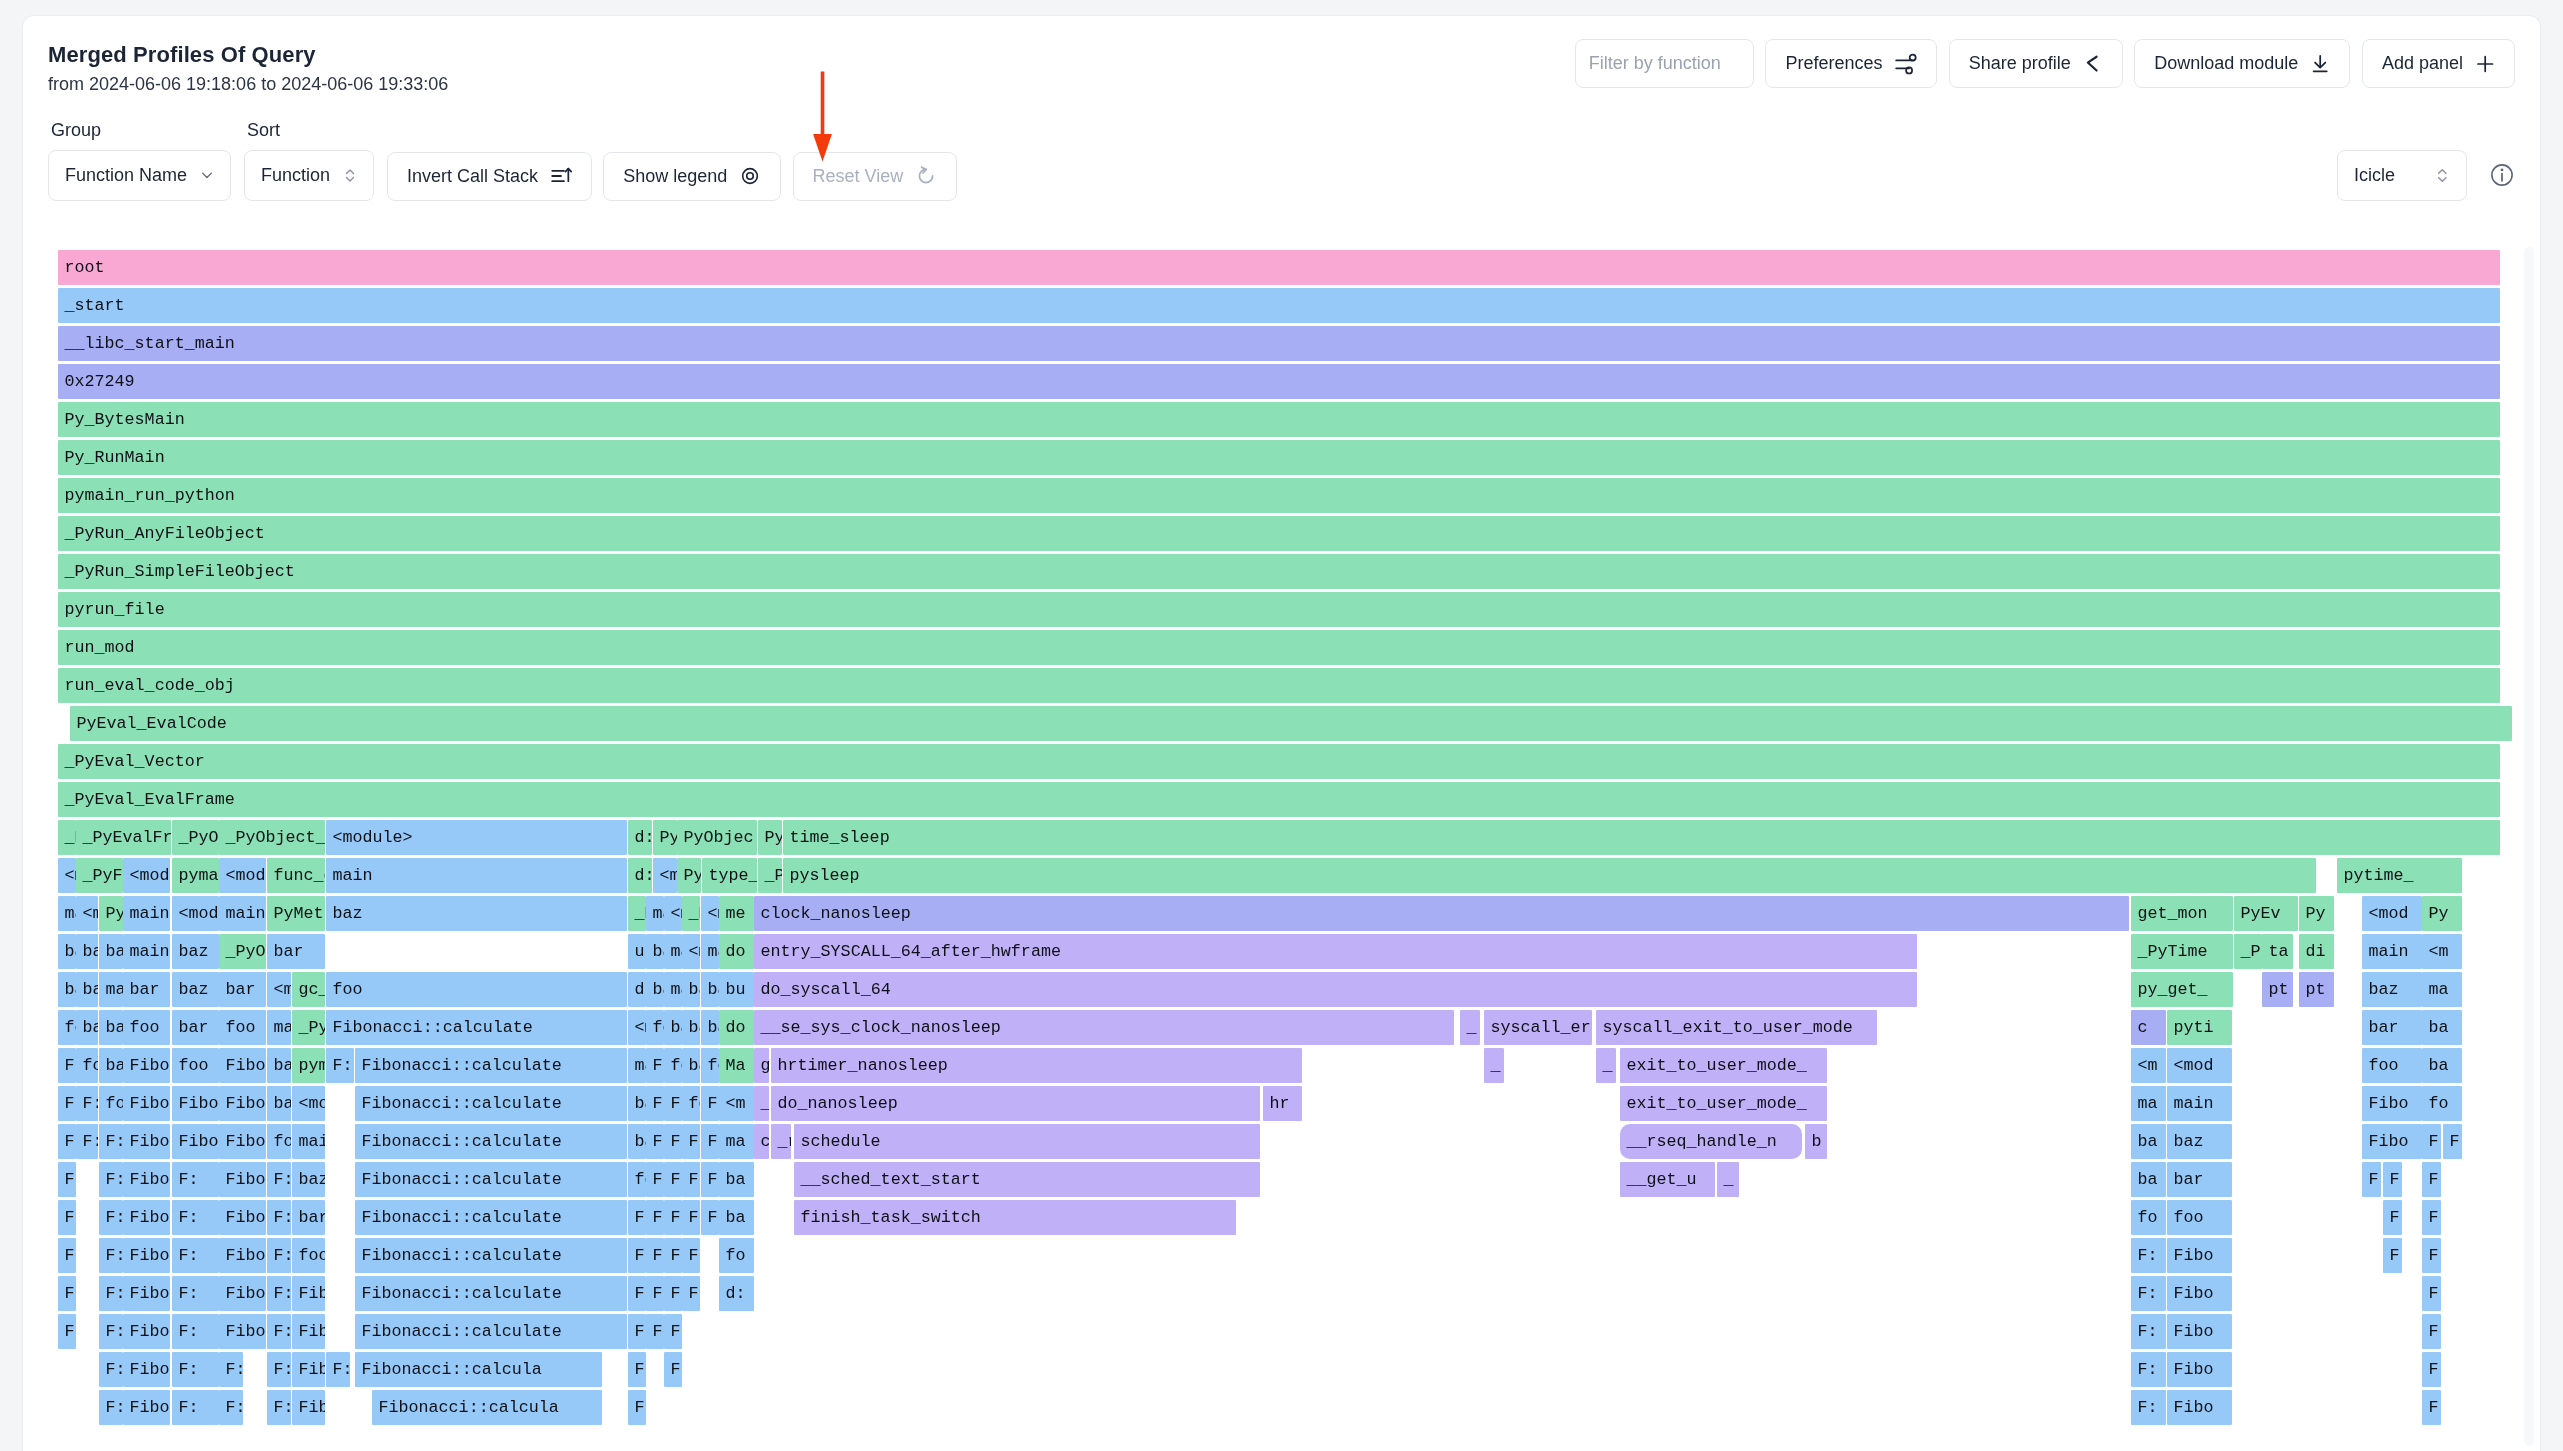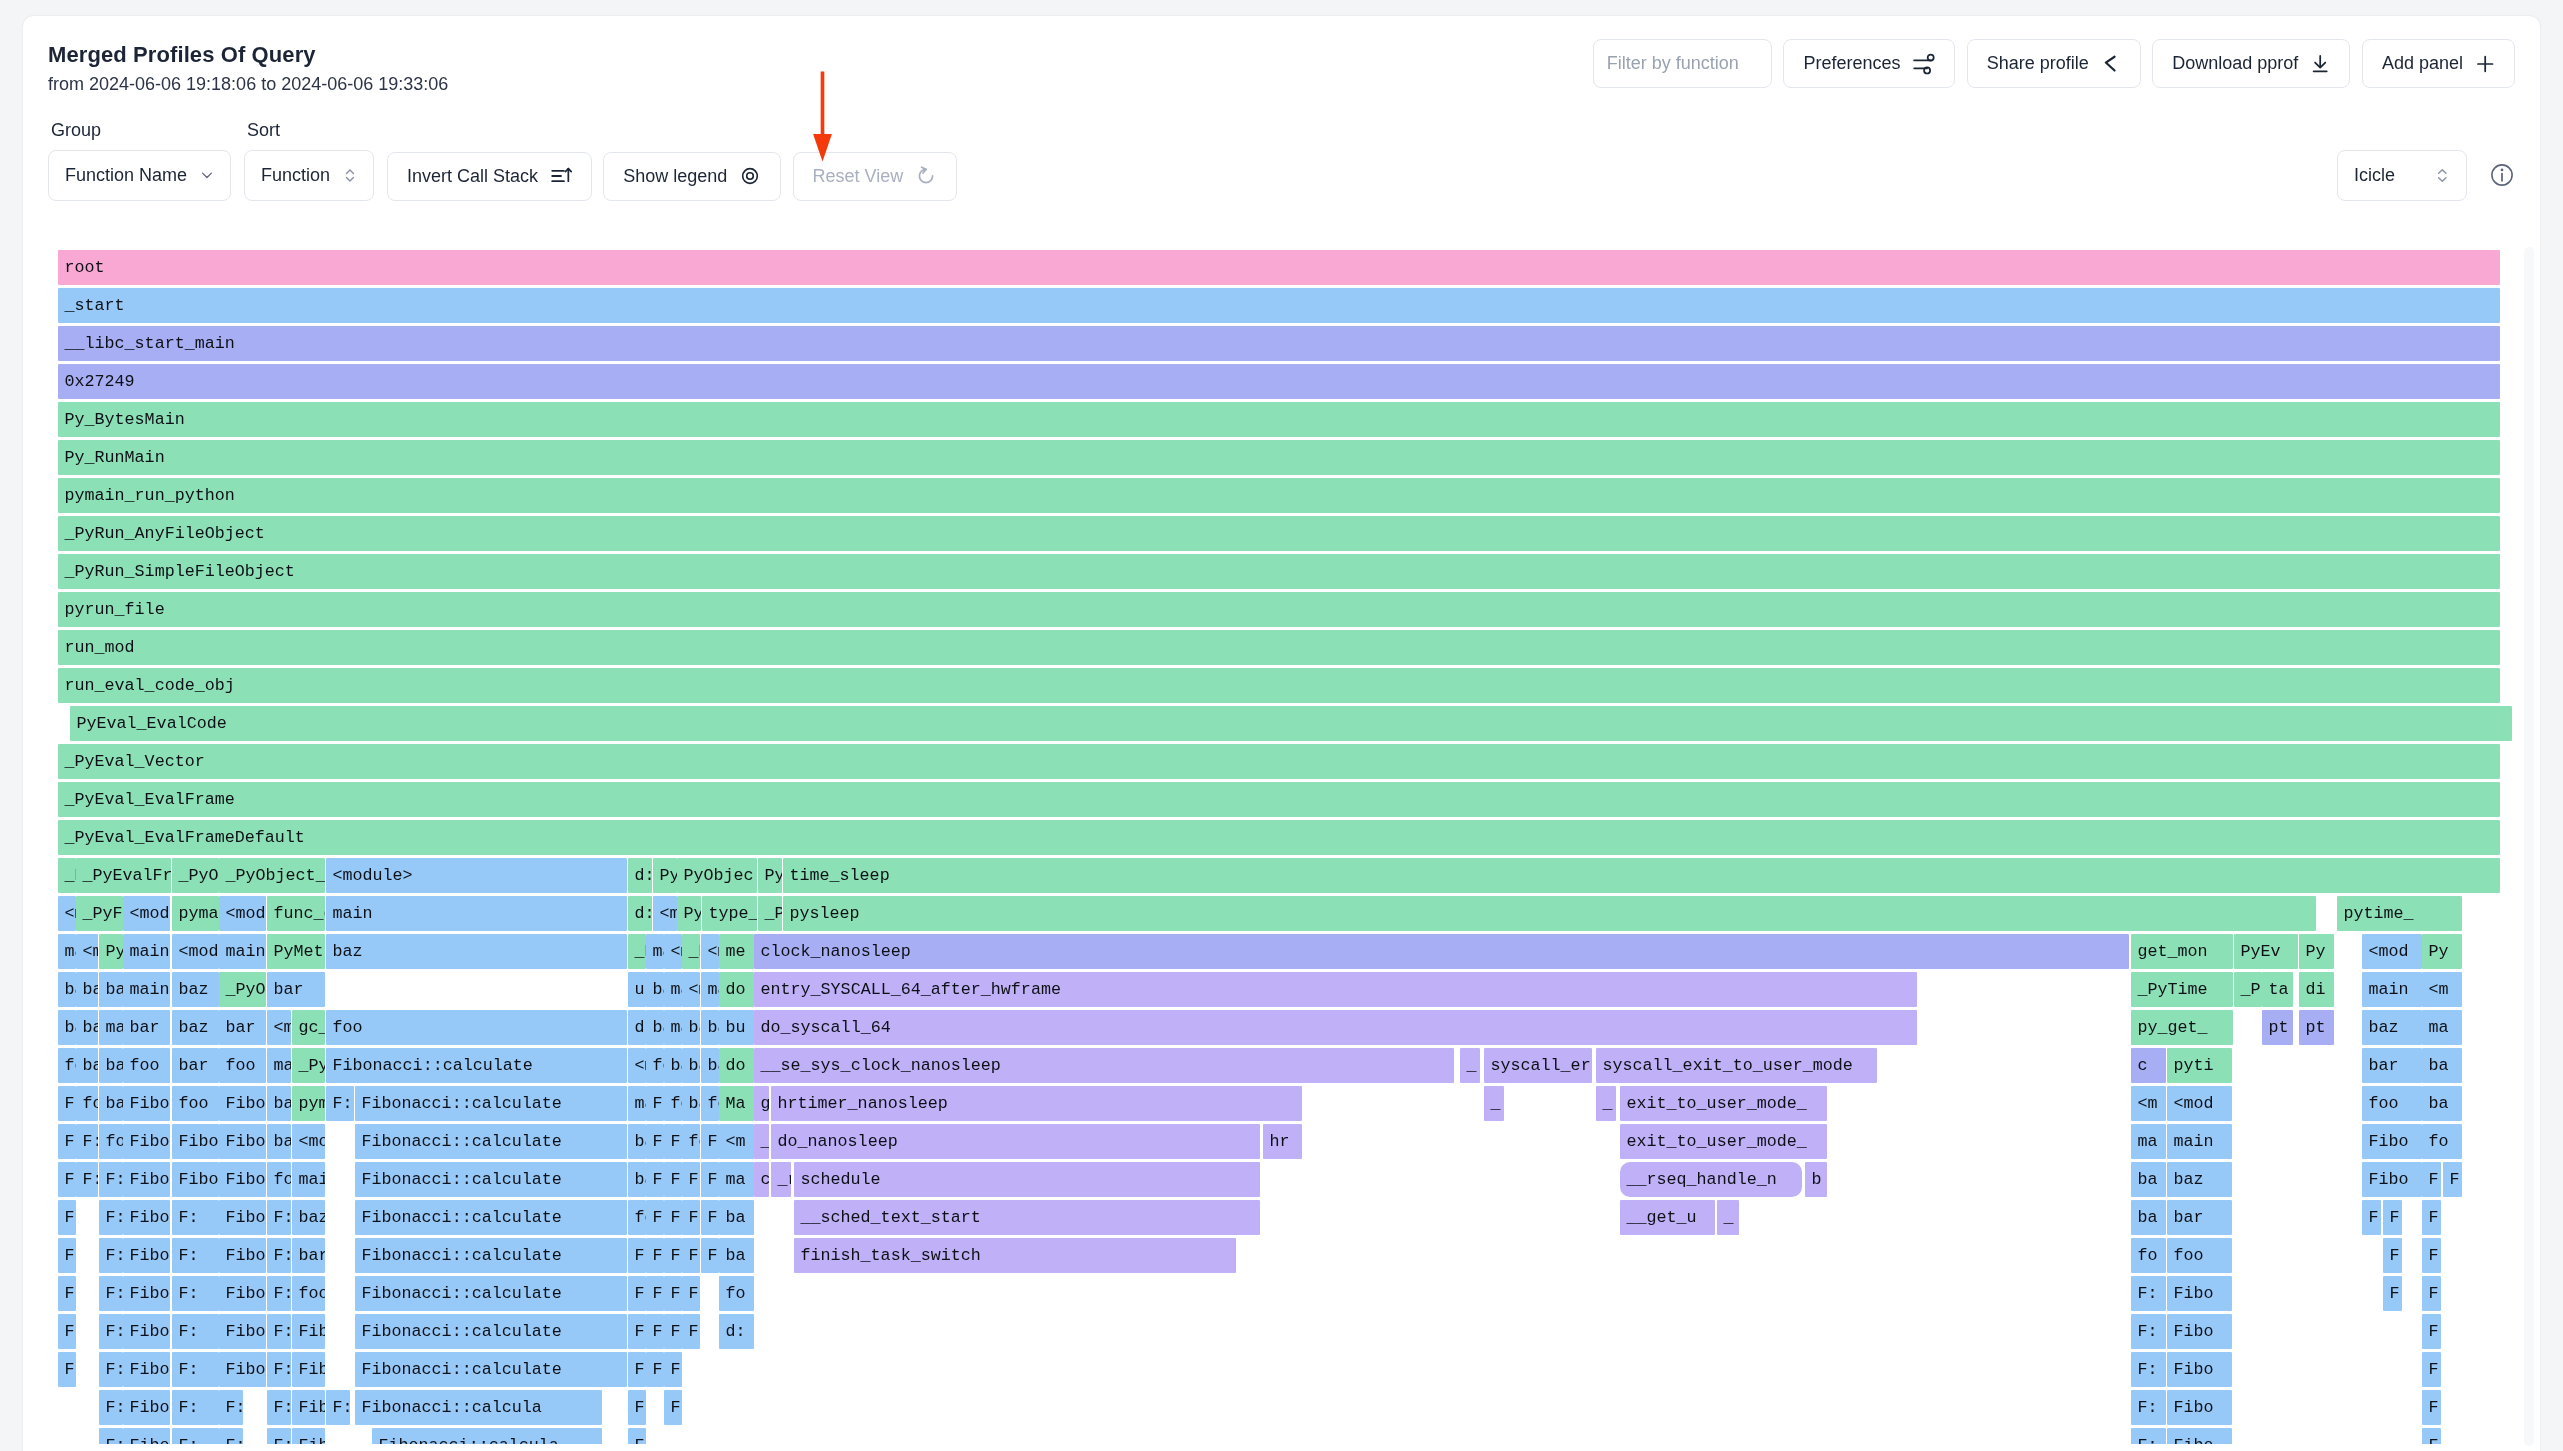--- a/index.html
+++ b/index.html
@@ -124,21 +124,21 @@
         </div>
 
         <div class="btn">
           <span>Share profile</span>
           <svg width="20.4" height="22" viewBox="0 0 28 30">
             <path d="M20 5 L8 13 L20 24" fill="none" stroke="#1c2536" stroke-width="3" stroke-linecap="round" stroke-linejoin="round"></path>
           </svg>
         </div>
 
         <div class="btn">
-          <span>Download pprof</span>
+          <span>Download module</span>
           <svg width="20.4" height="22" viewBox="0 0 28 30">
             <line x1="14" y1="4" x2="14" y2="19" stroke="#1c2536" stroke-width="2.4" stroke-linecap="round"></line>
             <path d="M7 13 L14 20 L21 13" fill="none" stroke="#1c2536" stroke-width="2.4" stroke-linecap="round" stroke-linejoin="round"></path>
             <line x1="5" y1="25" x2="23" y2="25" stroke="#1c2536" stroke-width="2.4" stroke-linecap="round"></line>
           </svg>
         </div>
 
         <div class="btn">
           <span>Add panel</span>
           <svg width="20.4" height="22" viewBox="0 0 28 30">
@@ -260,23 +260,20 @@
           <div class="fcell c-green" style="left: 0px; width: 2442px;">run_eval_code_obj</div>
         </div>
         <div class="frow">
           <div class="fcell c-green" style="left: 12px; width: 2442px;">PyEval_EvalCode</div>
         </div>
         <div class="frow">
           <div class="fcell c-green" style="left: 0px; width: 2442px;">_PyEval_Vector</div>
         </div>
         <div class="frow">
           <div class="fcell c-green" style="left: 0px; width: 2442px;">_PyEval_EvalFrame</div>
-        </div>
-        <div class="frow">
-          <div class="fcell c-green" style="left: 0px; width: 2442px;">_PyEval_EvalFrameDefault</div>
         </div>
         <div class="frow">
           <div class="fcell c-green" style="left: 0px; width: 17.5px;">_P</div>
           <div class="fcell c-green" style="left: 18px; width: 95px;">_PyEvalFrame</div>
           <div class="fcell c-green" style="left: 114px; width: 47px;">_PyO</div>
           <div class="fcell c-green" style="left: 161px; width: 106px;">_PyObject_Get</div>
           <div class="fcell c-blue" style="left: 268px; width: 301px;">&lt;module&gt;</div>
           <div class="fcell c-green" style="left: 570px; width: 24px;">d:</div>
           <div class="fcell c-green" style="left: 595px; width: 24px;">Py</div>
           <div class="fcell c-green" style="left: 619px; width: 80px;">PyObjec</div>

